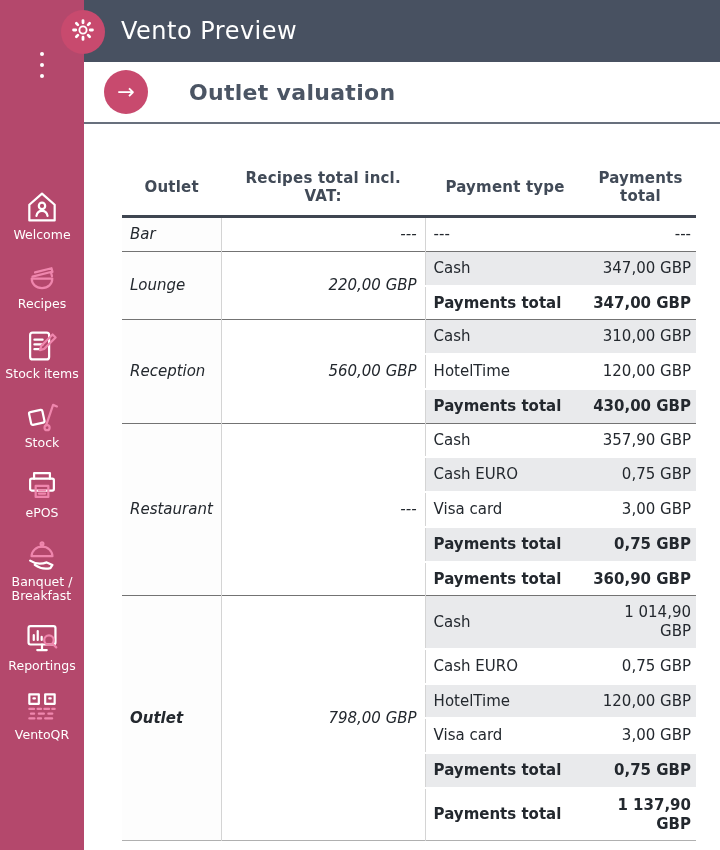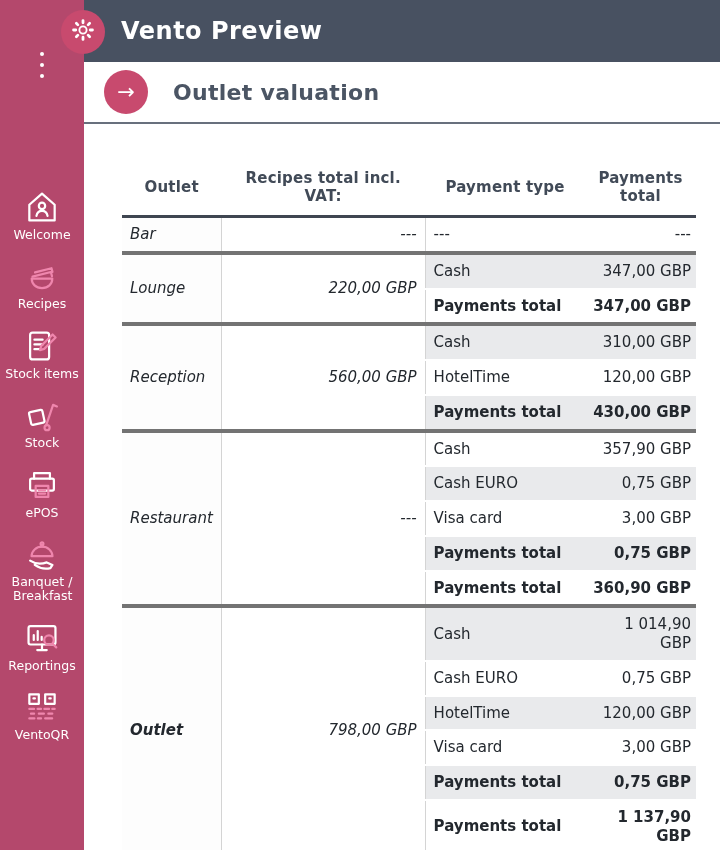--- a/index.html
+++ b/index.html
@@ -13,43 +13,43 @@
     font-family:"DejaVu Sans","Liberation Sans",sans-serif;color:#23282e;
   }
   
   .sidebar{position:absolute;left:0;top:0;width:84px;height:850px;background:var(--sidebar);z-index:2}
   .menu-dots{position:absolute;top:48px;left:0;width:84px;display:flex;flex-direction:column;align-items:center;gap:7px;cursor:pointer;padding:4px 0}
   .menu-dots i{width:4px;height:4px;border-radius:50%;background:#fff}
   .side-nav{position:absolute;top:188px;left:0;width:84px;display:flex;flex-direction:column;align-items:center}
   .side-item{display:flex;flex-direction:column;align-items:center;margin-bottom:15px;cursor:pointer}
   .side-item .icn{width:38px;height:38px;display:block}
   .side-item .icn svg{width:38px;height:38px;display:block}
-  .side-label{color:#fff;font-size:12.5px;line-height:1.15;text-align:right;white-space:pre;margin-top:2px}
+  .side-label{color:#fff;font-size:12.5px;line-height:1.15;text-align:left;white-space:pre;margin-top:2px}
   
   .gear-btn{position:absolute;left:61px;top:10px;width:44px;height:44px;border-radius:50%;
     background:var(--accent);z-index:3;display:flex;align-items:center;justify-content:center;cursor:pointer}
   .gear-btn svg{width:28px;height:28px}
   
   .header-bar{margin-left:84px;height:62px;background:var(--header-bar);display:flex;align-items:center}
-  .app-title{color:#fff;font-size:24px;font-weight:700;margin-left:37px;letter-spacing:.5px}
+  .app-title{color:#fff;font-size:24px;font-weight:400;margin-left:37px;letter-spacing:.5px}
   .title-strip{margin-left:84px;height:62px;background:#fff;border-bottom:2px solid #68707d;display:flex;align-items:center}
   .arrow-btn{width:44px;height:44px;border-radius:50%;background:var(--accent);color:#fff;
     display:flex;align-items:center;justify-content:center;font-size:21px;margin-left:20px;cursor:pointer;flex:0 0 auto}
-  .page-title{font-size:22px;font-weight:700;color:var(--title-text);margin-left:25px;letter-spacing:.3px}
+  .page-title{font-size:22px;font-weight:700;color:var(--title-text);margin-left:41px;letter-spacing:.3px}
   
   .content{margin-left:84px;padding:41px 0 14px 38px}
   table{border-collapse:collapse;width:574px;border-bottom:1px solid #b0b0b0}
   th{font-size:15px;font-weight:700;color:#414a57;padding:4px 4px 10px;border-bottom:3px solid #3f4651;text-align:center;letter-spacing:.2px}
   td{font-size:15px;padding:7px 8px;line-height:1.25}
   td.outlet-cell{font-style:italic;border-right:1px solid #d4d4d4;vertical-align:middle;background:#fdfdfd}
   td.account-cell{font-style:italic;text-align:right;border-right:1px solid #d4d4d4;vertical-align:middle;background:#fff}
   td.pay-type{padding-left:8px}
   td.pay-total{text-align:right;padding-right:5px}
   td.pay-type,td.pay-total{border-top:2px solid #fff}
-  td.gs{border-top:4px solid #737373}
+  td.gs{border-top:1px solid #737373}
   td.shaded{background:var(--stripe)}
   td.total-row{font-weight:700}
   td.bold{font-weight:700}
 </style>
 </head>
 <body>
 
 <nav class="sidebar">
   <div class="menu-dots">
       <i></i>

